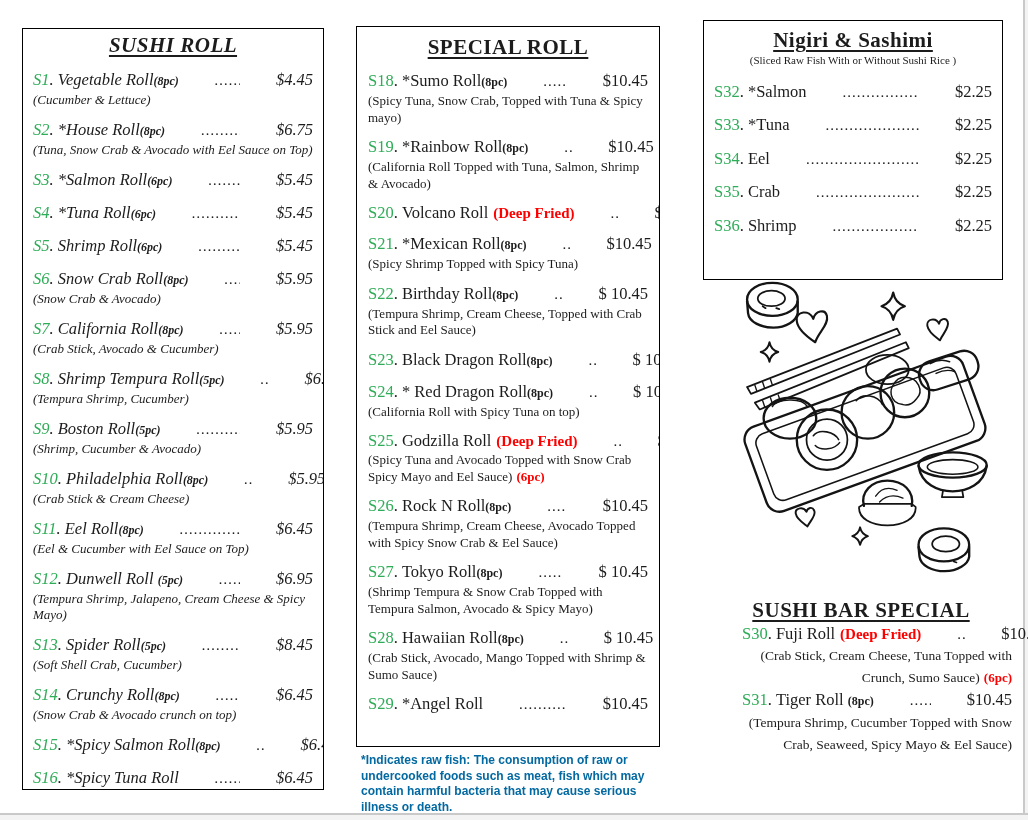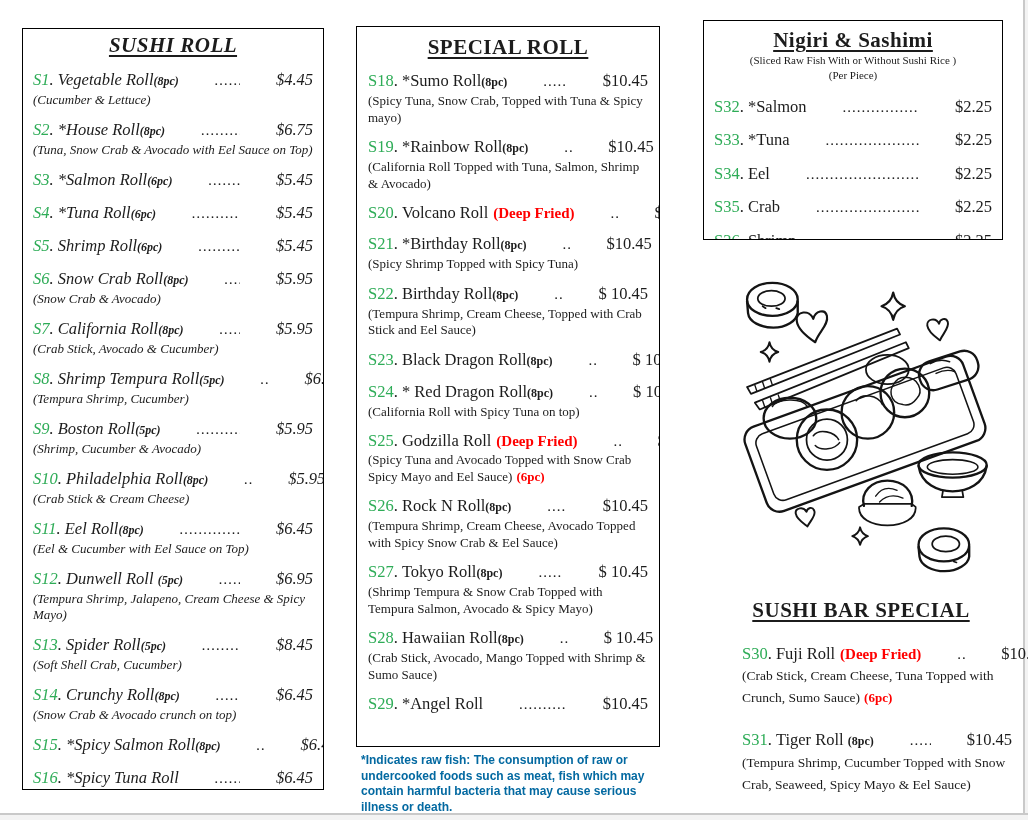--- a/index.html
+++ b/index.html
@@ -6,21 +6,21 @@
   html,body { width:1028px; height:820px; background:#f3f3f3; }
   body { font-family:"Liberation Serif","DejaVu Serif",serif; color:#1c1c1c; }
   .page { position:relative; width:1028px; height:820px; overflow:hidden; }
   .sheet { position:absolute; left:0; top:0; width:1024px; height:814px; background:#ffffff; }
   .edge-right { position:absolute; left:1023px; top:0; width:2px; height:814px; background:#c9c9c9; }
   .edge-bottom { position:absolute; left:0; top:813px; width:1028px; height:2px; background:#c9c9c9; }
 
   .box { position:absolute; border:1.6px solid #000; background:#fff; overflow:hidden; }
   .box-sushi   { left:22px;  top:28px; width:302px; height:762px; padding:4px 10px 6px 10px;font-style:italic; }
   .box-special { left:356px; top:26px; width:304px; height:721px; padding:8px 11px 6px 11px; }
-  .box-nigiri  { left:703px; top:20px; width:300px; height:220px; padding:7px 10px 4px 10px; }
+  .box-nigiri  { left:703px; top:20px; width:300px; height:260px; padding:7px 10px 4px 10px; }
 
   .section-title { text-align:center; font-weight:bold; font-size:21px; letter-spacing:.5px; }
   .section-title span { text-decoration:underline; text-decoration-thickness:2px; text-underline-offset:3px; }
   .nigiri-title { font-size:21px; }
   .nigiri-sub { text-align:center; font-size:11px; line-height:15px; }
 
   .item { margin-top:12px; }
   .box-special .item { margin-top:11px; }
   .box-nigiri .item { margin-top:13.5px; }
   .row { display:flex; align-items:baseline; font-size:16.5px; line-height:19px; white-space:nowrap;gap:36px; }
@@ -38,21 +38,21 @@
   .disclaimer { position:absolute; left:361px; top:753px; width:300px;
     font-family:"Liberation Sans","DejaVu Sans",sans-serif; font-weight:bold;
     color:#0369a1; font-size:12px; line-height:15.5px; }
 
   .illustration { position:absolute; left:712px; top:266px; width:302px; height:322px; }
   .illustration svg { width:100%; height:100%; }
 
   .sbs { position:absolute; left:710px; top:598px; width:302px; }
   .sbs .section-title { font-size:21px; }
   .sbs .items { padding:0 0 0 32px; }
-  .sbs .item { margin-top:21px; }
+  .sbs .item { margin-top:1px;text-align:right; }
   .sbs .desc { font-size:13.5px; line-height:22px; }
 </style>
 </head>
 <body>
 
 <div class="page">
   <div class="sheet"></div>
   <div class="edge-right"></div>
   <div class="edge-bottom"></div>
 
@@ -232,21 +232,21 @@
         <div class="item">
           <div class="row">
             <span class="line"><span class="num">S20</span><span>.&nbsp;</span><span class="nm">Volcano Roll</span><span class="red">(Deep Fried)</span></span>
             <span class="leader"></span>
             <span class="price">$10.45</span>
           </div>
         </div>
 
         <div class="item">
           <div class="row">
-            <span class="line"><span class="num">S21</span><span>.&nbsp;</span><span class="nm">*Birthday Roll</span><span class="pc">(8pc)</span></span>
+            <span class="line"><span class="num">S21</span><span>.&nbsp;</span><span class="nm">*Mexican Roll</span><span class="pc">(8pc)</span></span>
             <span class="leader"></span>
             <span class="price">$10.45</span>
           </div>
           <div class="desc"><span>(Spicy Shrimp Topped with Spicy Tuna)</span></div>
         </div>
 
         <div class="item">
           <div class="row">
             <span class="line"><span class="num">S22</span><span>.&nbsp;</span><span class="nm">Birthday Roll</span><span class="pc">(8pc)</span></span>
             <span class="leader"></span>
@@ -317,21 +317,20 @@
 
         </div>
       </div>
   </div>
 
   <div class="disclaimer">*Indicates raw fish: The consumption of raw or undercooked foods such as meat, fish which may contain harmful bacteria that may cause serious illness or death.</div>
 
   <div class="box box-nigiri">
     <div class="section-title nigiri-title"><span>Nigiri &amp; Sashimi</span></div>
     <div class="nigiri-sub">(Sliced Raw Fish With or Without Sushi Rice )</div>
-    <div class="nigiri-sub">(Per Piece)</div>
     <div class="items">
 
         <div class="item">
           <div class="row">
             <span class="line"><span class="num">S32</span><span>.&nbsp;</span><span class="nm">*Salmon</span></span>
             <span class="leader"></span>
             <span class="price">$2.25</span>
           </div>
 
         </div>

